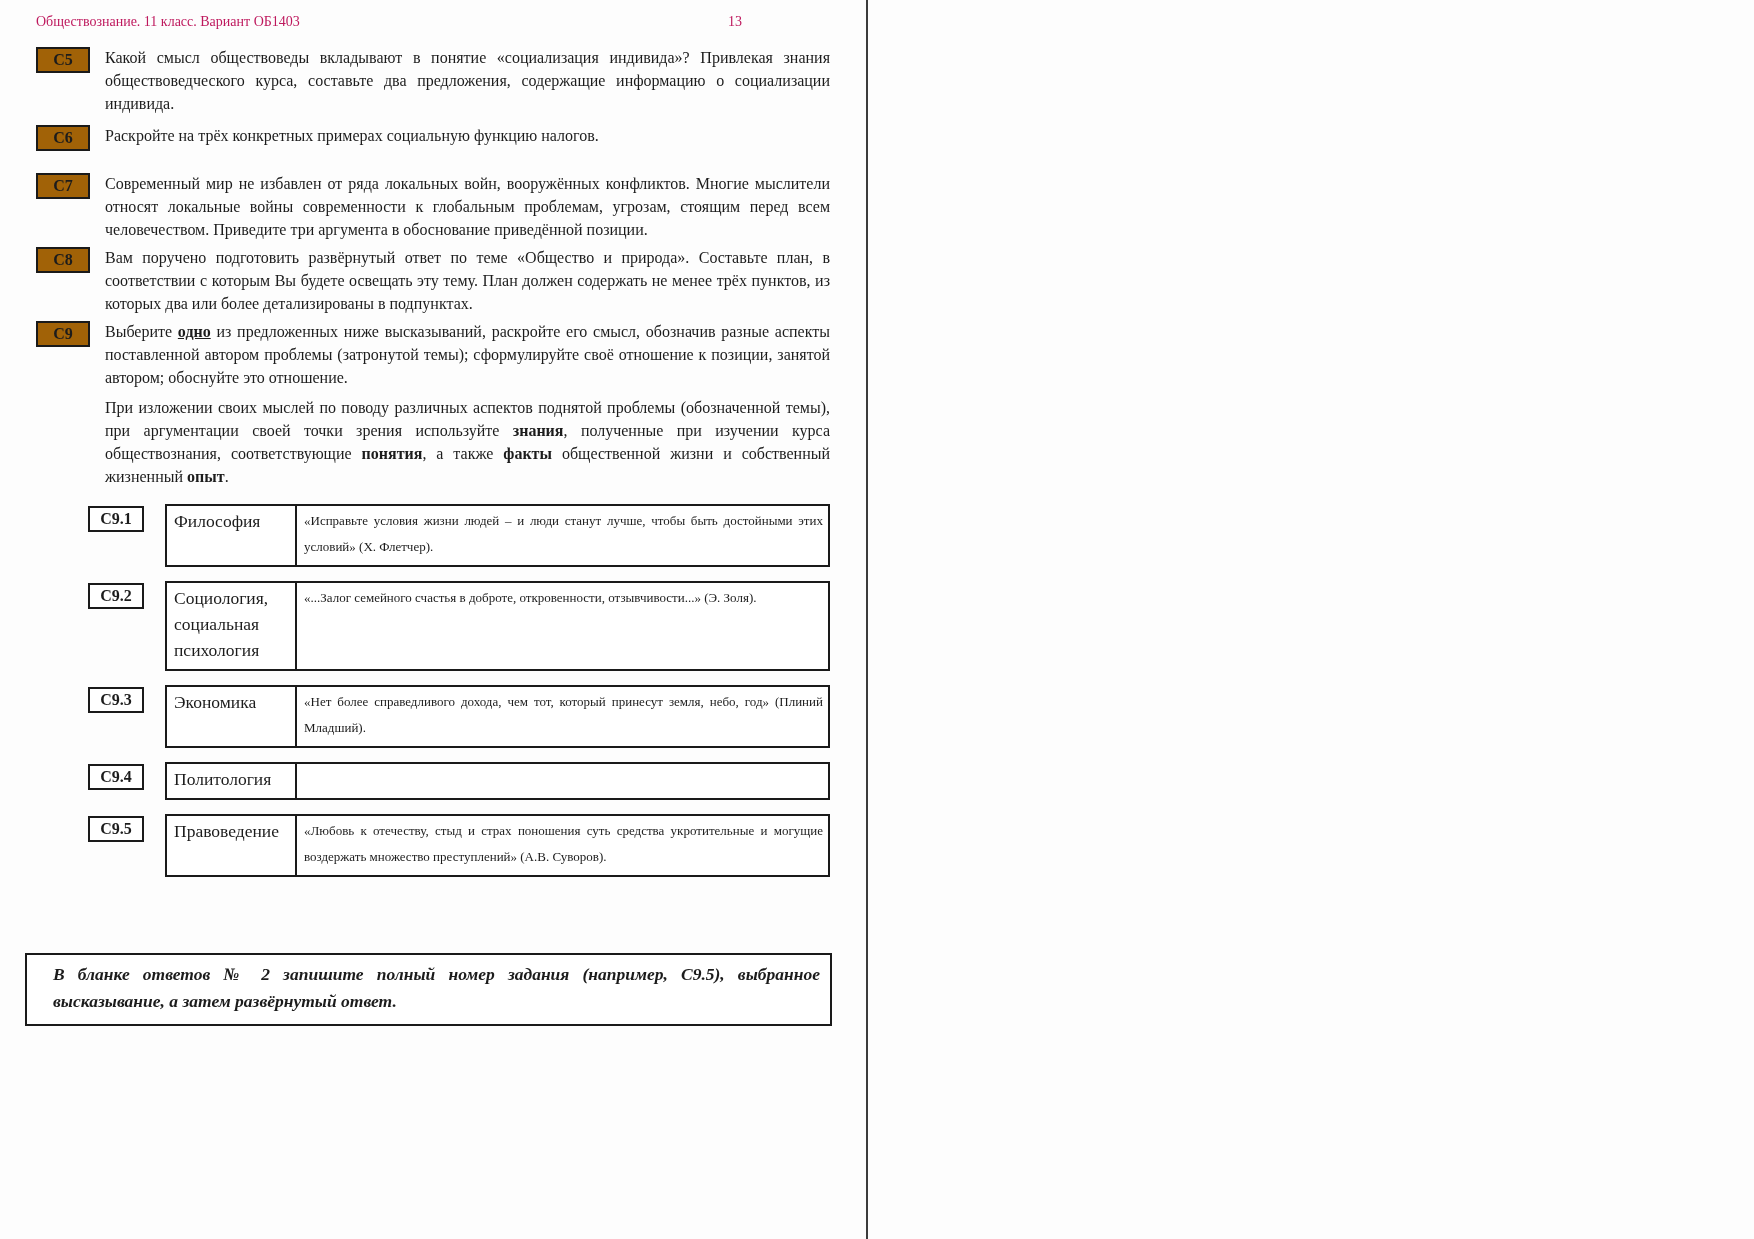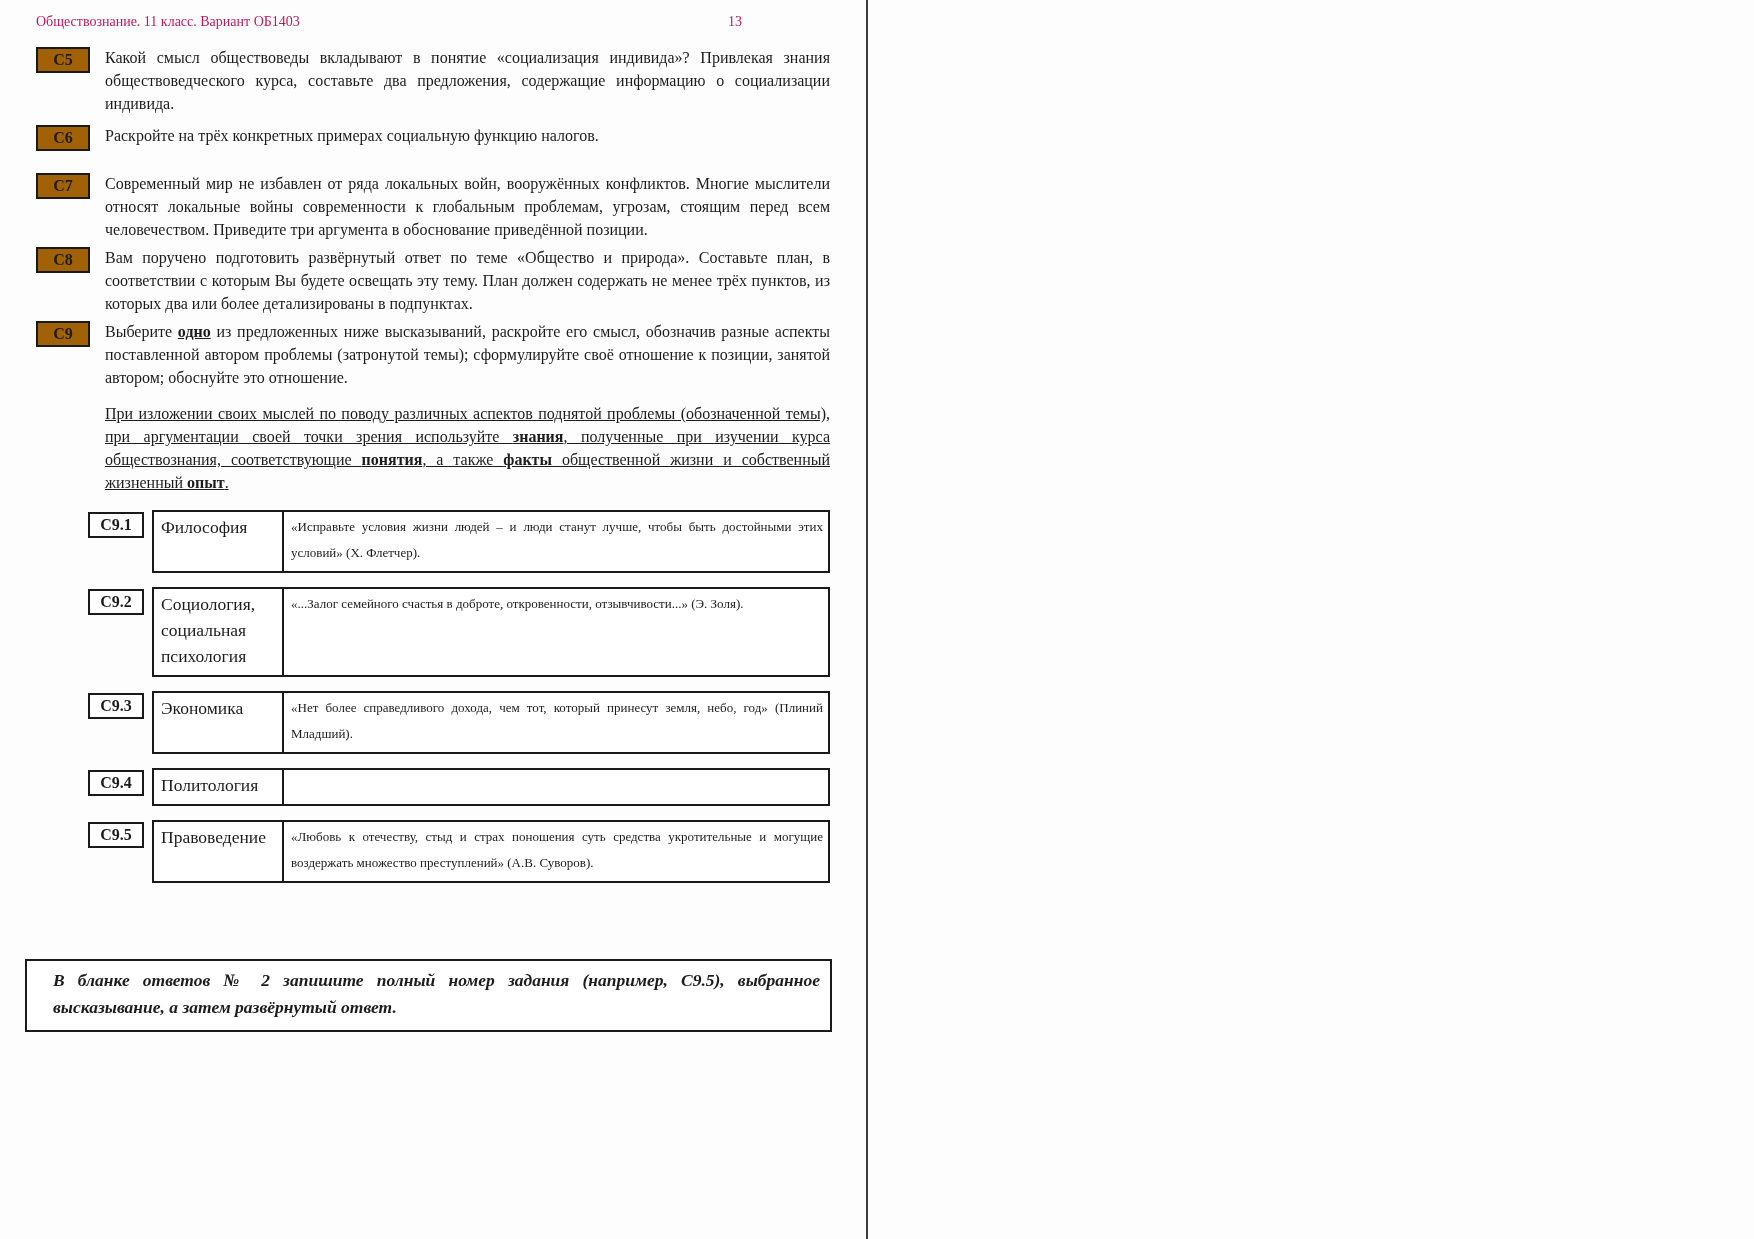--- a/index.html
+++ b/index.html
@@ -49,27 +49,27 @@
     text-align: center;
     padding: 0 6px;
     background: #a16207;
   }
   .task-text {
     flex: 1 1 auto;
     font-size: 16px;
     line-height: 23px;
     text-align: justify;
   }
-  .task-text p + p { margin-top: 13px; text-decoration: underline; }
+  .task-text p + p { margin-top: 7px; }
   .em-choice { font-weight: bold; text-decoration: underline; }
   .em-bold { font-weight: bold; }
 
   
   .stmt-block { margin-top: 10px; }
-  .stmt-row { display: flex; align-items: flex-start; margin-top: 14px; padding-left: 52px; }
+  .stmt-row { display: flex; align-items: flex-start; margin-top: 14px; padding-left: 52px; gap: 13px; }
   .stmt-row:first-child { margin-top: 16px; }
   .stmt-badge {
     flex: 0 0 auto;
     min-width: 56px;
     border: 2px solid #1a1a1a;
     font-weight: bold; font-size: 16px; line-height: 22px;
     text-align: center; padding: 0 4px;
     margin-right: 8px; margin-top: 2px;
     background: #fff;
   }

